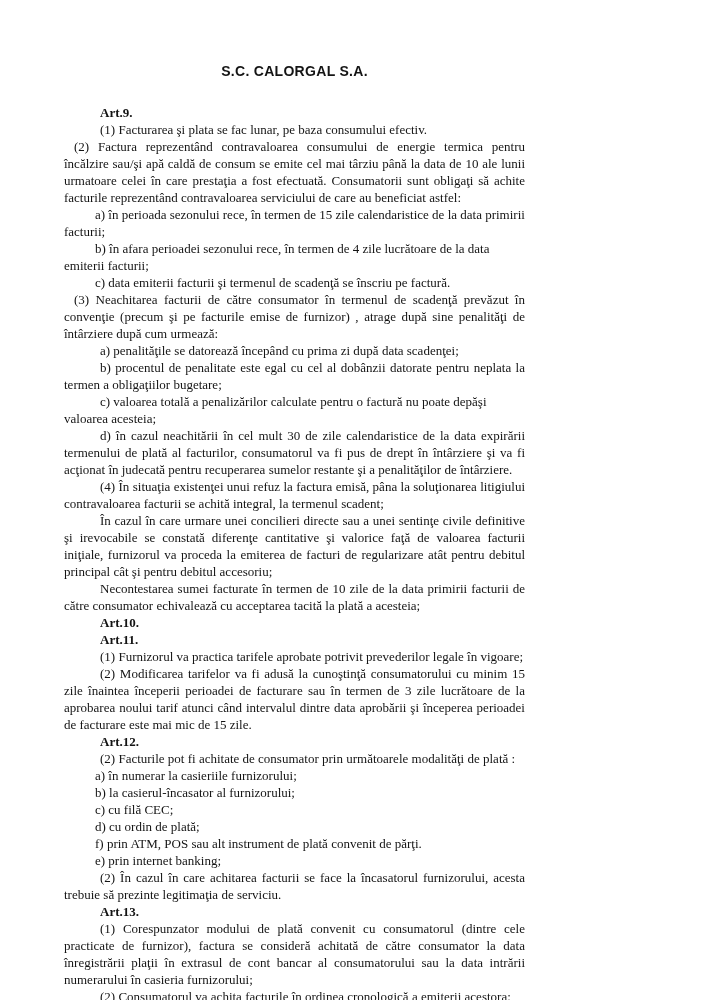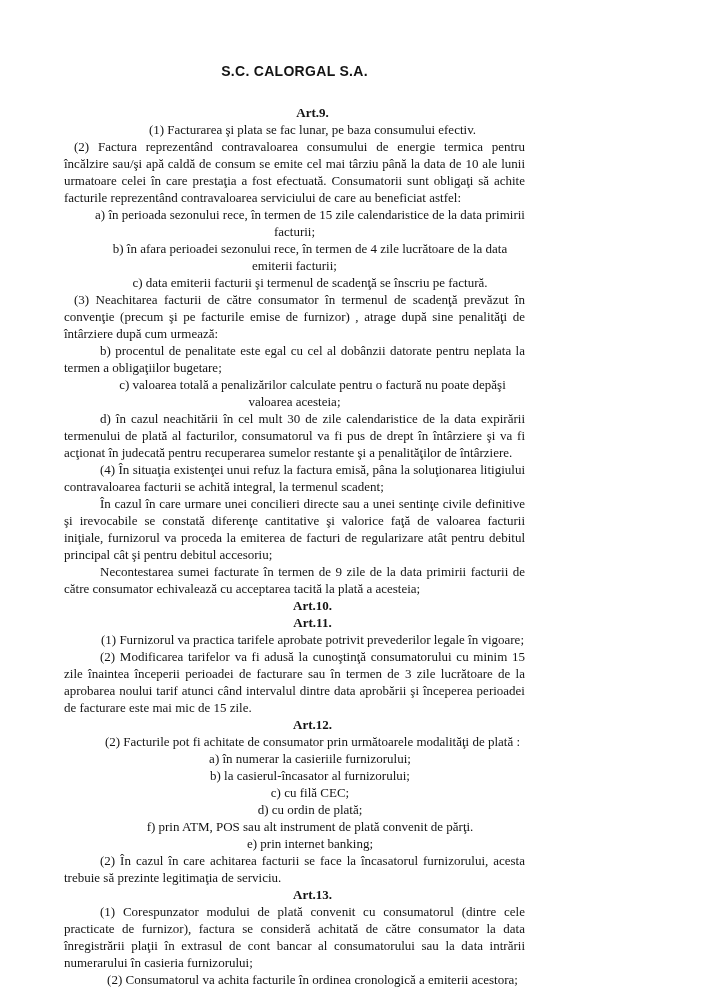--- a/index.html
+++ b/index.html
@@ -21,21 +21,21 @@
     overflow: hidden;
   }
   .doc-title {
     font-family: "Liberation Sans", "DejaVu Sans", sans-serif;
     font-weight: bold;
     font-size: 14px;
     letter-spacing: 0.3px;
     text-align: center;
     margin: 0 0 24px 0;
   }
-  p { margin: 0; text-align: center; }
+  p { margin: 0; }
   .art {
     font-weight: bold;
     text-indent: 36px;
   }
   .jp  { text-align: justify; }
   .ind { text-indent: 36px; }
   .ind-sm { text-indent: 10px; }
   .li  { text-indent: 31px; }
 </style>
 </head>
@@ -46,26 +46,27 @@
   <p class="doc-title">S.C. CALORGAL S.A.</p>
 
   <section>
     <p class="art">Art.9.</p>
     <p class="ind">(1) Facturarea şi plata se fac lunar, pe baza consumului efectiv.</p>
     <p class="jp ind-sm">(2) Factura reprezentând contravaloarea consumului de energie termica pentru încălzire sau/şi apă caldă de consum se emite cel mai târziu până la data de 10 ale lunii urmatoare celei în care prestaţia a fost efectuată. Consumatorii sunt obligaţi să achite facturile reprezentând contravaloarea serviciului de care au beneficiat astfel:</p>
     <p class="li">a) în perioada sezonului rece, în termen de 15 zile calendaristice de la data primirii facturii;</p>
     <p class="li">b) în afara perioadei sezonului rece, în termen de 4 zile lucrătoare de la data emiterii facturii;</p>
     <p class="li">c) data emiterii facturii şi termenul de scadenţă se înscriu pe factură.</p>
     <p class="jp ind-sm">(3)  Neachitarea facturii de către consumator în termenul de scadenţă prevăzut în convenţie (precum şi pe facturile emise de furnizor) , atrage după sine penalităţi de întârziere după cum urmează:</p>
+    <p class="ind">a) penalităţile se datorează începând cu prima zi după data scadenţei;</p>
     <p class="jp ind">b) procentul de penalitate este egal cu cel al dobânzii datorate pentru neplata la termen a obligaţiilor bugetare;</p>
     <p class="ind">c) valoarea totală a penalizărilor calculate pentru o factură  nu poate depăşi valoarea acesteia;</p>
     <p class="jp ind">d) în cazul neachitării în cel mult 30 de zile calendaristice de la data expirării termenului de plată al facturilor, consumatorul va fi pus de drept în întârziere şi va fi acţionat în judecată pentru recuperarea sumelor restante şi a penalităţilor de întârziere.</p>
     <p class="jp ind">(4) În situaţia existenţei unui refuz la factura emisă, pâna la soluţionarea litigiului contravaloarea facturii se achită integral, la termenul scadent;</p>
     <p class="jp ind">În cazul în care urmare unei concilieri directe sau a unei sentinţe civile definitive şi irevocabile se constată diferenţe cantitative şi valorice faţă de valoarea facturii iniţiale, furnizorul va proceda la emiterea de facturi de regularizare atât pentru debitul principal cât şi pentru debitul accesoriu;</p>
-    <p class="jp ind">Necontestarea sumei facturate în termen de 9 zile de la data primirii  facturii de către consumator echivalează cu acceptarea tacită la plată a acesteia;</p>
+    <p class="jp ind">Necontestarea sumei facturate în termen de 10 zile de la data primirii  facturii de către consumator echivalează cu acceptarea tacită la plată a acesteia;</p>
   </section>
 
   <section>
     <p class="art">Art.10.</p>
   </section>
 
   <section>
     <p class="art">Art.11.</p>
     <p class="ind">(1) Furnizorul va practica tarifele aprobate potrivit prevederilor legale în vigoare;</p>
     <p class="jp ind">(2) Modificarea tarifelor va fi adusă la cunoştinţă consumatorului cu minim 15 zile înaintea începerii perioadei de facturare sau în termen de 3 zile lucrătoare de la aprobarea noului tarif atunci când intervalul dintre data aprobării şi începerea perioadei de facturare este mai mic de 15 zile.</p>

